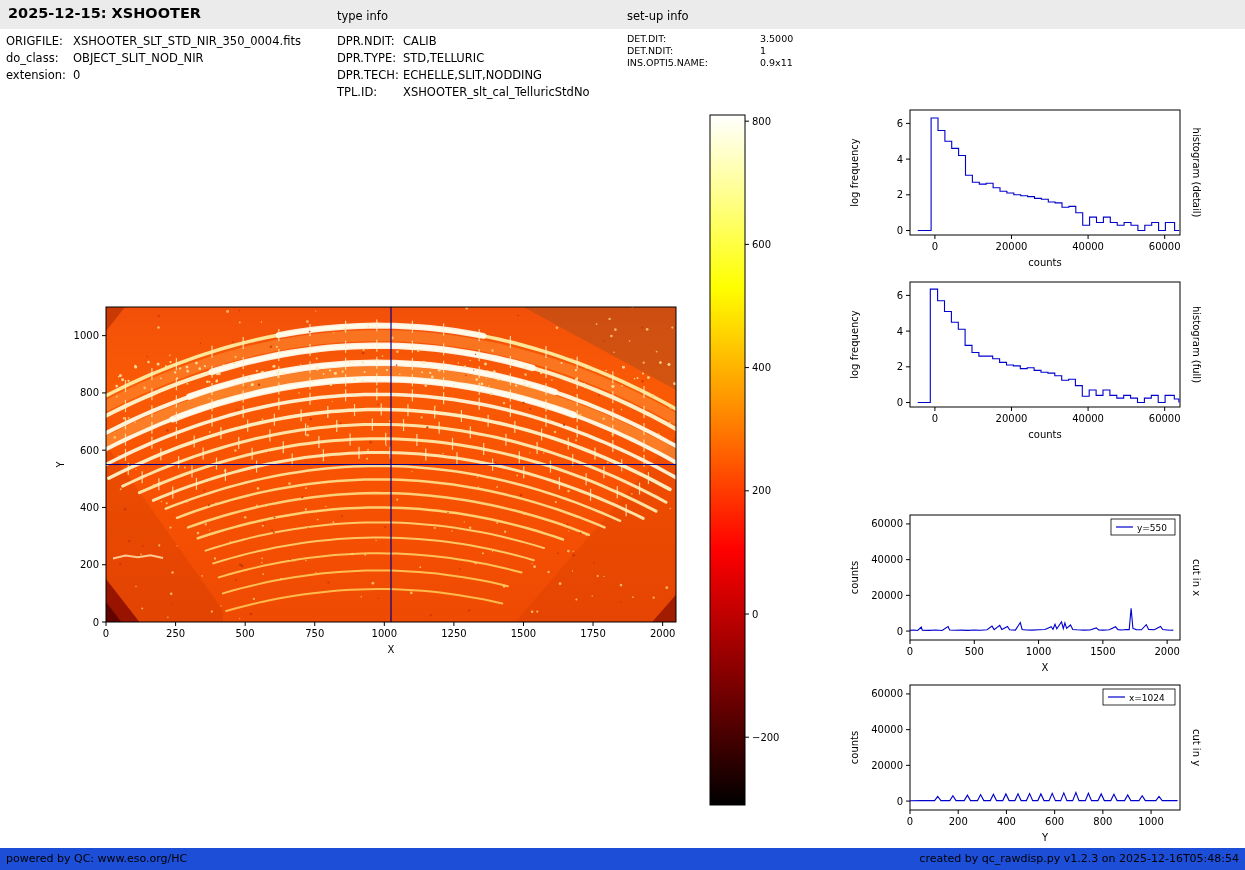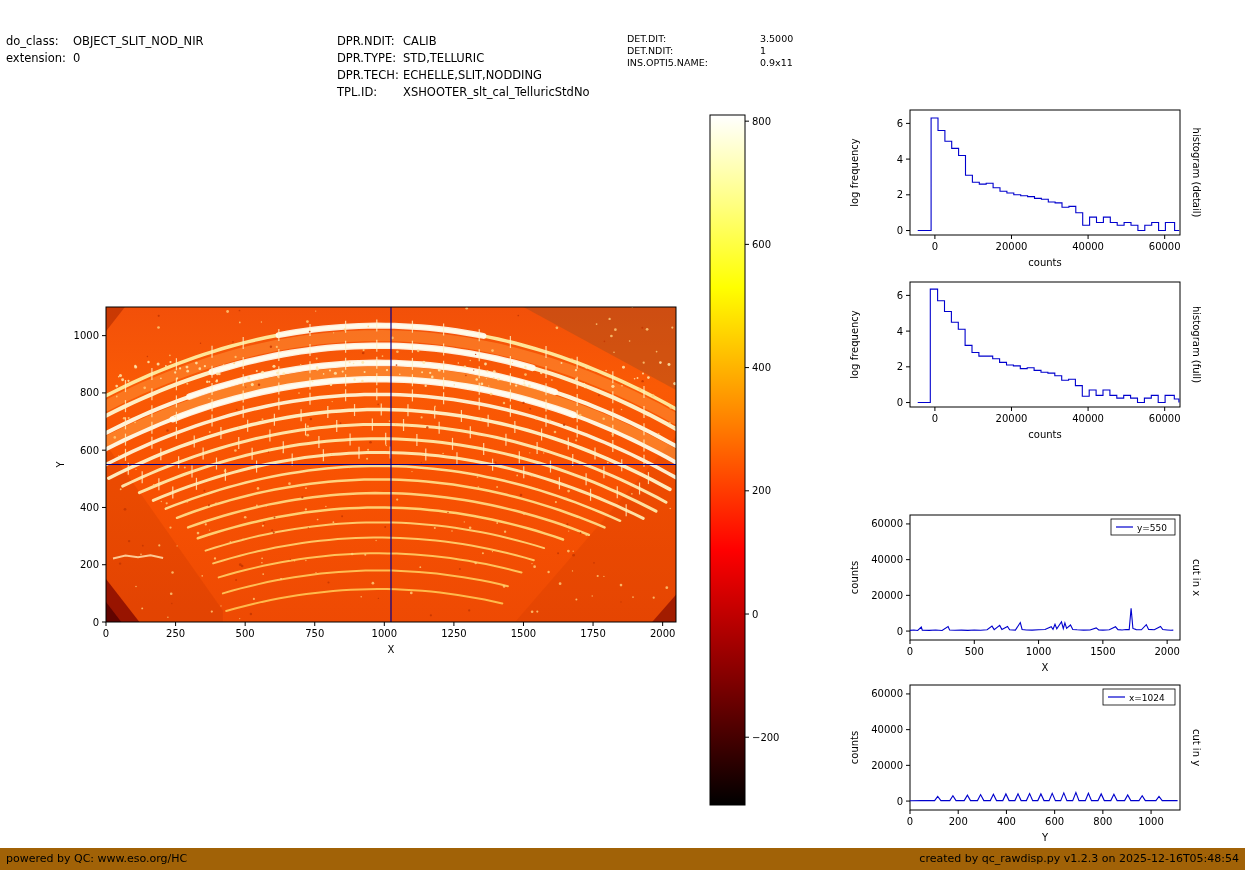--- a/index.html
+++ b/index.html
@@ -13,38 +13,44 @@
   .colhead-setup{left:627px}
   .infocol{position:absolute;top:34px;white-space:nowrap}
   .infocol .row{height:17px;font-size:11.5px}
   .file-info{left:6px}
   .file-info .lbl{display:inline-block;width:67px}
   .type-info{left:337px}
   .type-info .lbl{display:inline-block;width:66px}
   .setup-info{left:627px;top:33px}
   .setup-info .row{height:12px;font-size:9.5px}
   .setup-info .lbl{display:inline-block;width:133px}
-  .footer{position:absolute;left:0;top:848px;width:100%;height:22px;background:#a16207;font-size:11px}
+  .footer{position:absolute;left:0;top:848px;width:100%;height:22px;background:#1d4ed8;font-size:11px}
   .footer .left{position:absolute;left:6px;top:4px;white-space:nowrap}
   .footer .right{position:absolute;right:6px;top:4px;white-space:nowrap}
   svg.chart{position:absolute;overflow:visible}
   #main-frame{left:40px;top:285px}
   #colorbar{left:700px;top:105px}
   #hist-detail{left:840px;top:100px}
   #hist-full{left:840px;top:272px}
   #cut-x{left:840px;top:505px}
   #cut-y{left:840px;top:675px}
 </style>
 </head>
 <body>
 
 <div class="page">
 
+  <header class="topbar">
+    <span class="title">2025-12-15: XSHOOTER</span>
+    <span class="colhead colhead-type">type info</span>
+    <span class="colhead colhead-setup">set-up info</span>
+  </header>
 
   <section class="infocol file-info">
+    <div class="row"><span class="lbl">ORIGFILE:</span><span class="val">XSHOOTER_SLT_STD_NIR_350_0004.fits</span></div>
     <div class="row"><span class="lbl">do_class:</span><span class="val">OBJECT_SLIT_NOD_NIR</span></div>
     <div class="row"><span class="lbl">extension:</span><span class="val">0</span></div>
   </section>
 
   <section class="infocol type-info">
     <div class="row"><span class="lbl">DPR.NDIT:</span><span class="val">CALIB</span></div>
     <div class="row"><span class="lbl">DPR.TYPE:</span><span class="val">STD,TELLURIC</span></div>
     <div class="row"><span class="lbl">DPR.TECH:</span><span class="val">ECHELLE,SLIT,NODDING</span></div>
     <div class="row"><span class="lbl">TPL.ID:</span><span class="val">XSHOOTER_slt_cal_TelluricStdNo</span></div>
   </section>

